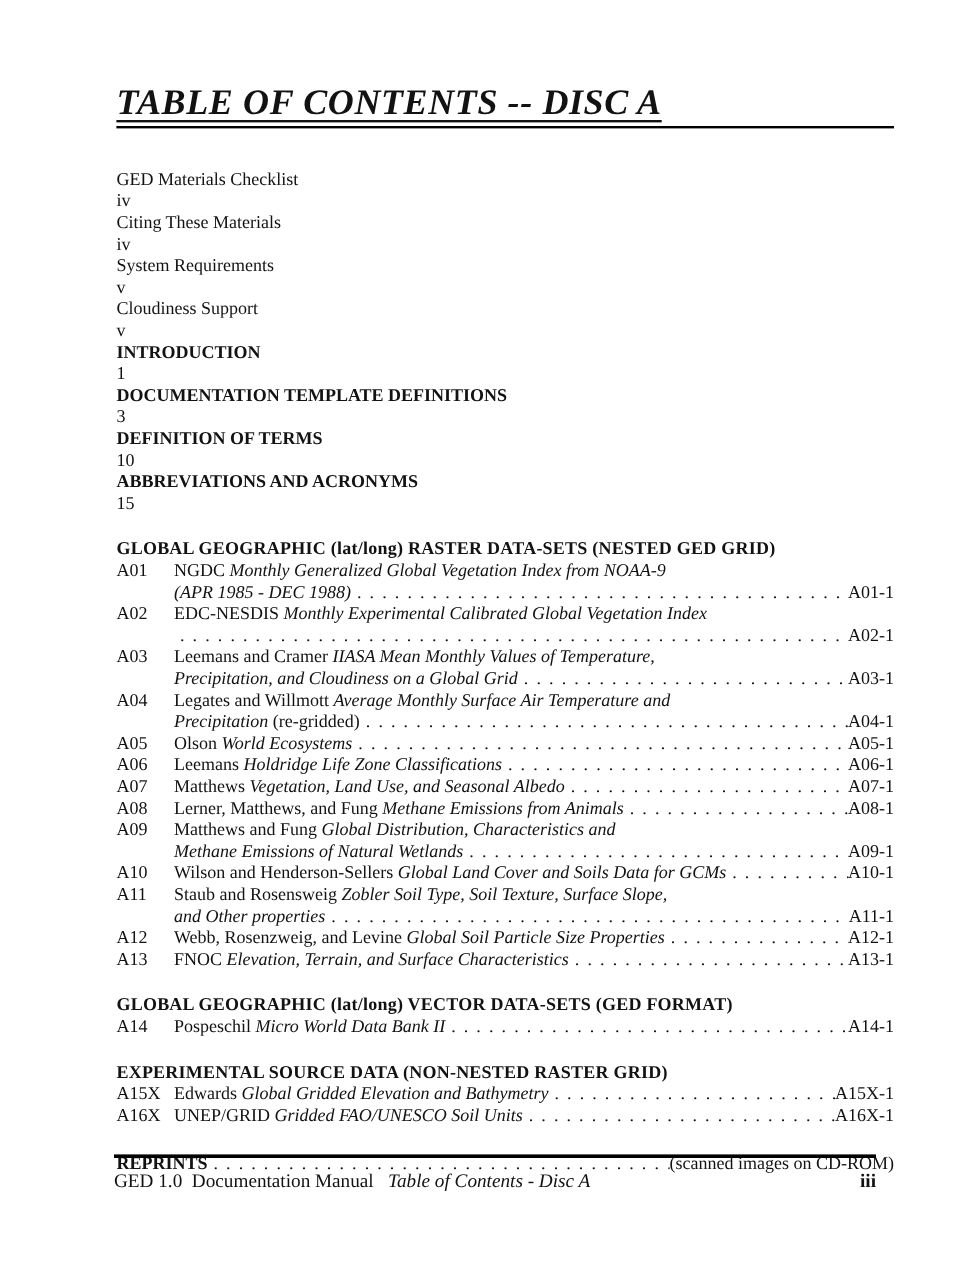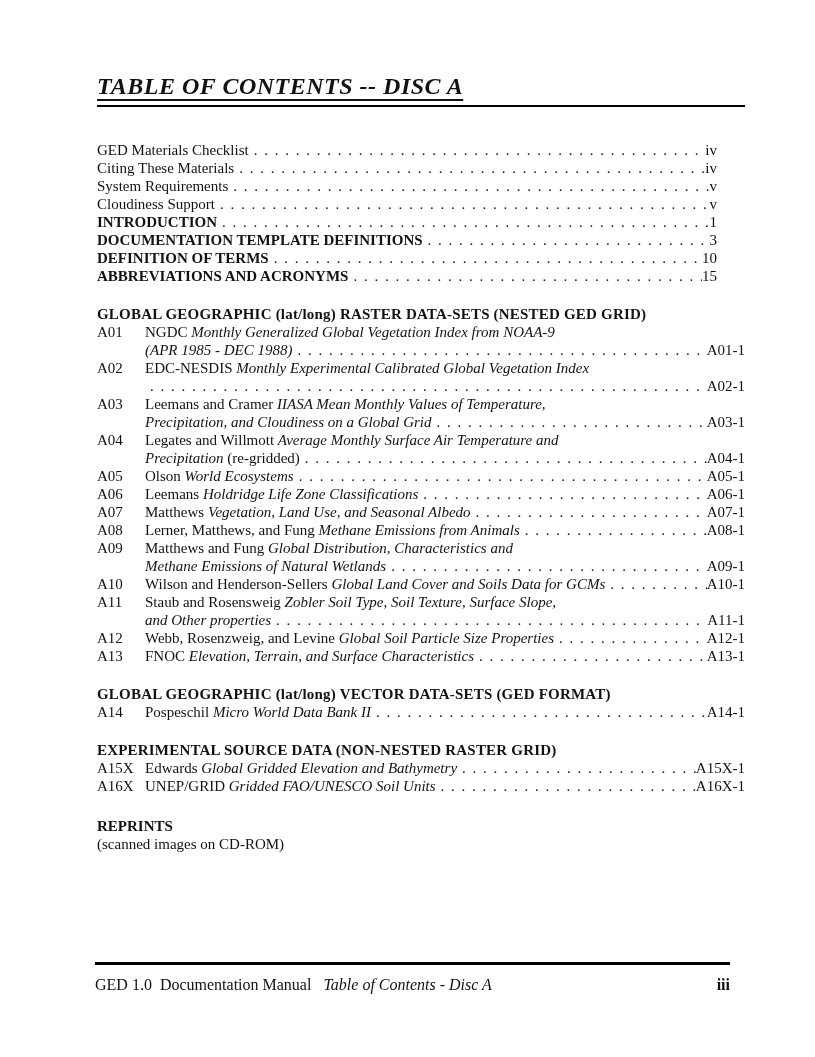--- a/index.html
+++ b/index.html
@@ -3,42 +3,42 @@
 <meta charset="utf-8">
 <style>
   html,body{margin:0;padding:0;background:#ffffff;}
   .page{
     position:relative;width:815px;height:1057px;background:#fff;overflow:hidden;
     font-family:"Liberation Serif",serif;color:#121212;font-size:15px;line-height:18px;
   }
   .content{position:absolute;left:97px;right:70px;top:72px;}
   .doc-title{
     margin:0 0 34px 0;padding-bottom:5px;border-bottom:2px solid #000;
-    font-size:24px;line-height:28px;font-weight:bold;font-style:italic;letter-spacing:.5px;
+    font-size:30px;line-height:28px;font-weight:bold;font-style:italic;letter-spacing:.5px;
     white-space:pre;
   }
   .doc-title .t{text-decoration:underline;text-decoration-thickness:2px;text-underline-offset:5px;}
   .bold{font-weight:bold;}
   .it{font-style:italic;}
-  .fm-row{display:flex;align-items:flex-start;padding-right:28px;}
+  .fm-row{display:flex;align-items:flex-start;padding-right:28px;flex-direction:column;}
   .fm-label{flex:0 0 auto;white-space:nowrap;}
   .dots{flex:1 1 0;min-width:12px;overflow:hidden;white-space:nowrap;padding:0 6px 0 5px;}
   .dots::after{
     content:". . . . . . . . . . . . . . . . . . . . . . . . . . . . . . . . . . . . . . . . . . . . . . . . . . . . . . . . . . . . . . . . . . . . . . . . . . . . . . . .";
     letter-spacing:1.5px;
   }
   .page-ref{flex:0 0 auto;white-space:nowrap;text-align:right;}
   .section{margin-top:20px;}
   .section-heading{font-weight:bold;letter-spacing:.2px;}
   .entry{display:flex;}
   .entry-id{flex:0 0 48px;white-space:nowrap;}
   .entry-body{flex:1 1 auto;min-width:0;}
   .entry-line{display:flex;align-items:baseline;}
   .entry-line .txt{flex:0 0 auto;white-space:nowrap;}
-  .reprints{display:flex;align-items:baseline;margin-top:22px;flex-direction:column;}
+  .reprints{display:flex;align-items:baseline;margin-top:22px;}
   .reprints .dots{padding-right:8px;}
   .footer{
     position:absolute;left:95px;right:85px;top:962px;
     border-top:3px solid #000;padding-top:10px;
     display:flex;justify-content:space-between;align-items:baseline;font-size:16px;line-height:19px;
   }
   .footer .left{white-space:pre;}
   .footer .left .it{margin-left:12px;}
   .footer .pageno{font-weight:bold;}
 </style>

